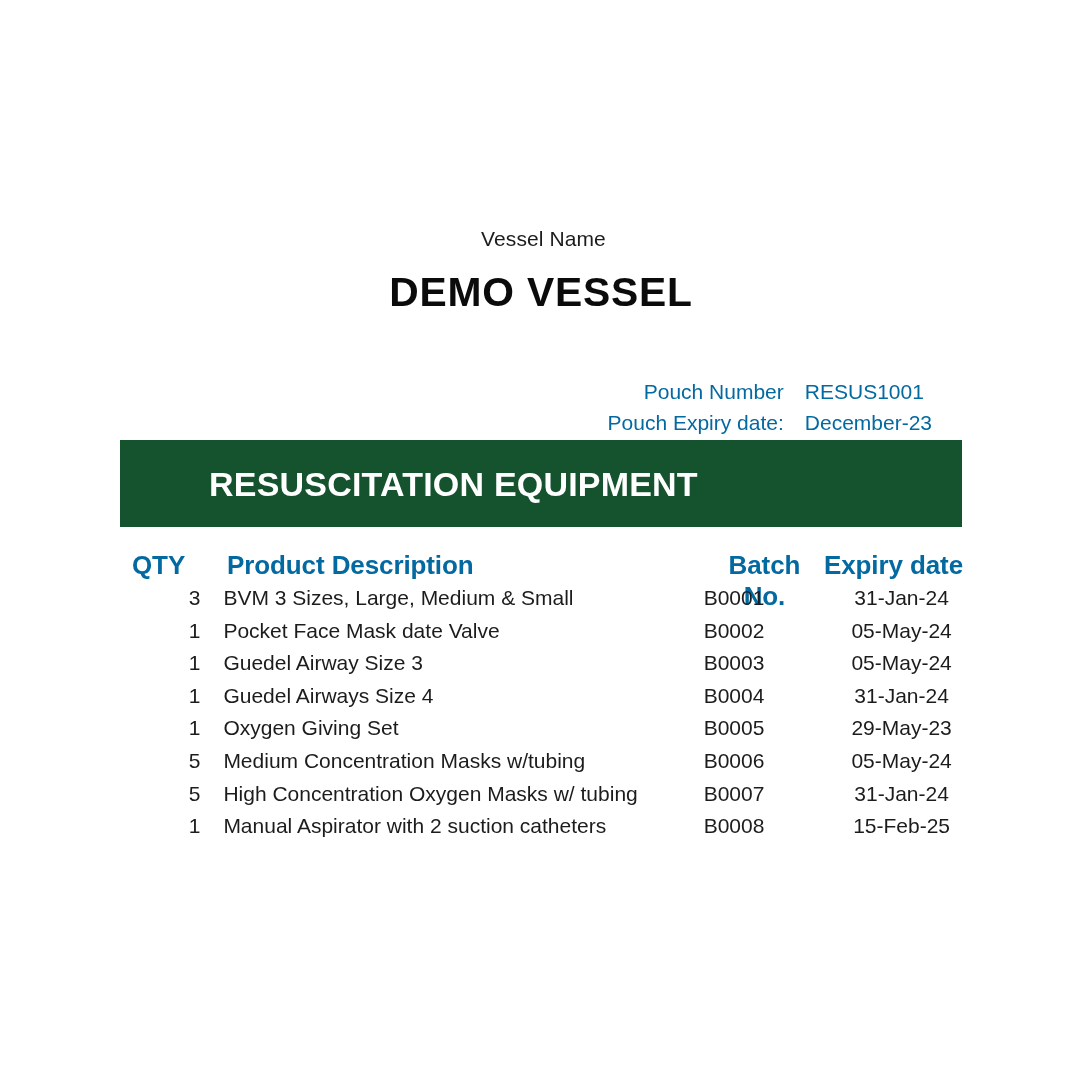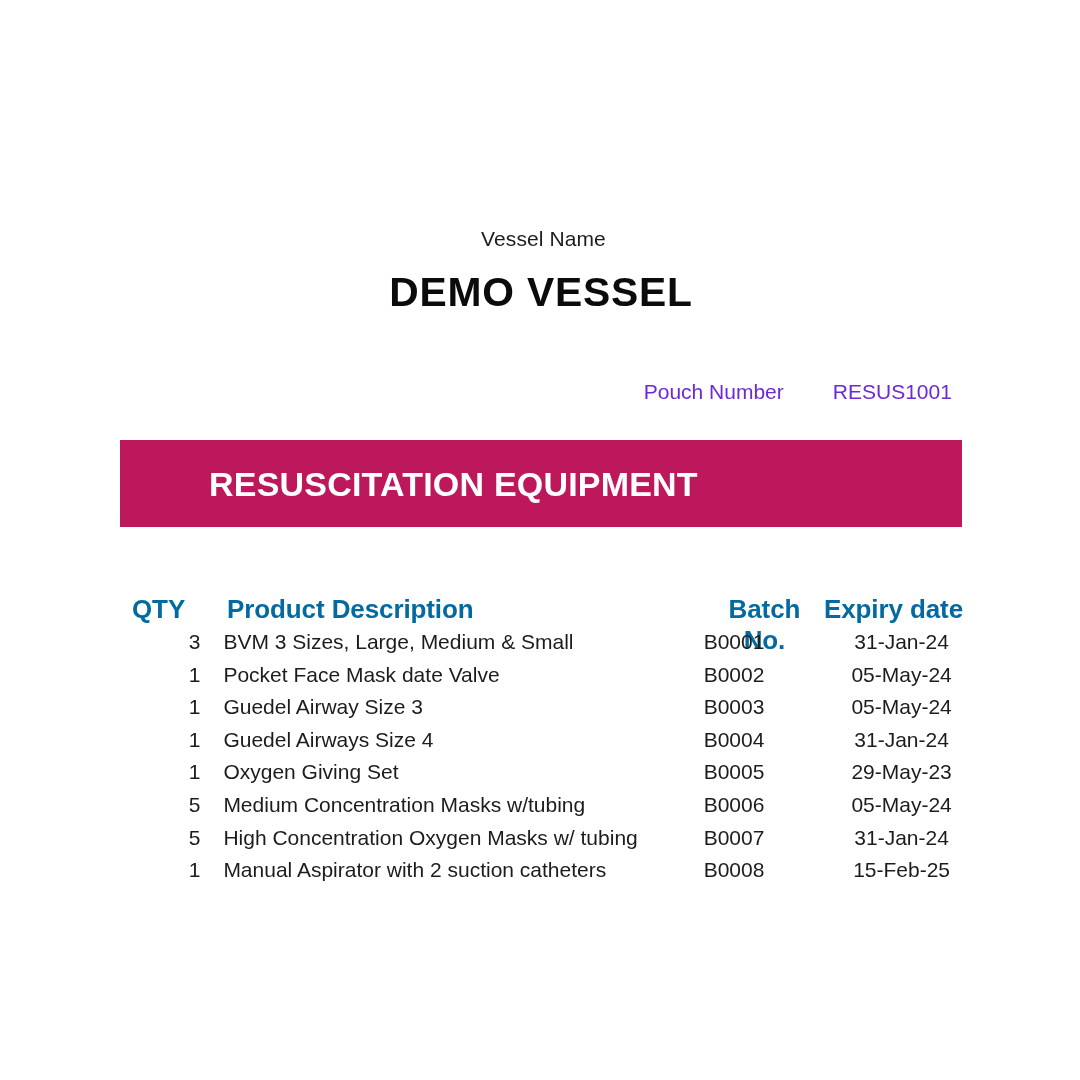--- a/index.html
+++ b/index.html
@@ -54,46 +54,46 @@
   }
 
   
   .pouch-meta {
     position: absolute;
     left: 300px;
     top: 376px;
     width: 680px;
     font-size: 21px;
     font-weight: 400;
-    color: #6d28d9;
+    color: #0369a1;
   }
   .pouch-row {
     display: flex;
     line-height: 31px;
     white-space: nowrap;
   }
   .pouch-label {
     width: 497px;
     text-align: right;
     padding-right: 0;
   }
   .pouch-value {
     width: 180px;
-    text-align: center;
+    text-align: left;
     padding-left: 21px;
   }
 
   
   .banner {
     position: absolute;
     left: 120px;
     top: 440px;
     width: 842px;
     height: 87px;
-    background: #be185d;
+    background: #14532d;
   }
   .banner-title {
     position: absolute;
     left: 89px;
     top: 50%;
     transform: translateY(-50%);
     color: #ffffff;
     font-family: "Liberation Sans", sans-serif;
     font-size: 34px;
     font-weight: 700;
@@ -113,21 +113,21 @@
     display: flex;
     align-items: baseline;
     height: 32.6px;
   }
   .thead .trow {
     height: 36px;
   }
   .c-qty   { width: 82px;  text-align: right; }
   .c-desc  { width: 490px; text-align: left;  padding-left: 23px; }
   .c-batch { width: 122px; text-align: left;  }
-  .c-exp   { width: 160px; text-align: center; margin-top: 44px; }
+  .c-exp   { width: 160px; text-align: center; }
 
   .thead {
     font-family: "Liberation Sans", sans-serif;
     font-size: 26px;
     font-weight: 700;
     color: #0369a1;
     letter-spacing: -0.1px;
   }
   .thead .c-qty   { text-align: left; padding-left: 12px; width: 82px; }
   .thead .c-desc  { padding-left: 15px; }
@@ -149,20 +149,24 @@
 
   <div class="vessel-block">
     <div class="vessel-label">Vessel Name</div>
     <div class="vessel-name">DEMO VESSEL</div>
   </div>
 
   <div class="pouch-meta">
     <div class="pouch-row">
       <div class="pouch-label">Pouch Number</div>
       <div class="pouch-value">RESUS1001</div>
+    </div>
+    <div class="pouch-row">
+      <div class="pouch-label">Pouch Expiry date:</div>
+      <div class="pouch-value">December-23</div>
     </div>
   </div>
 
   <div class="banner">
     <div class="banner-title">RESUSCITATION EQUIPMENT</div>
   </div>
 
   <div class="table">
     <div class="thead">
       <div class="trow">

